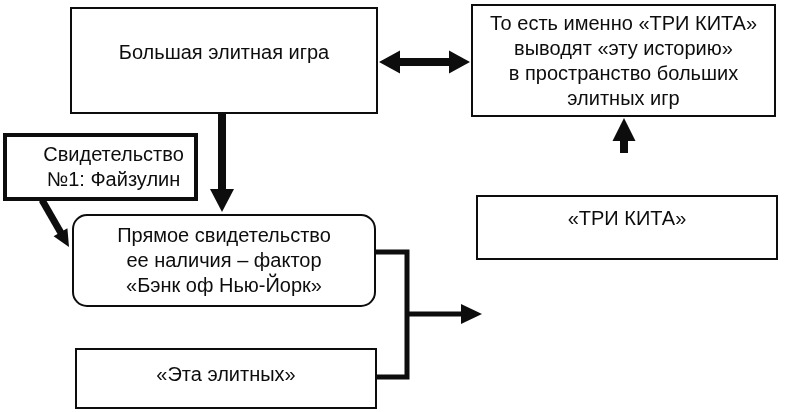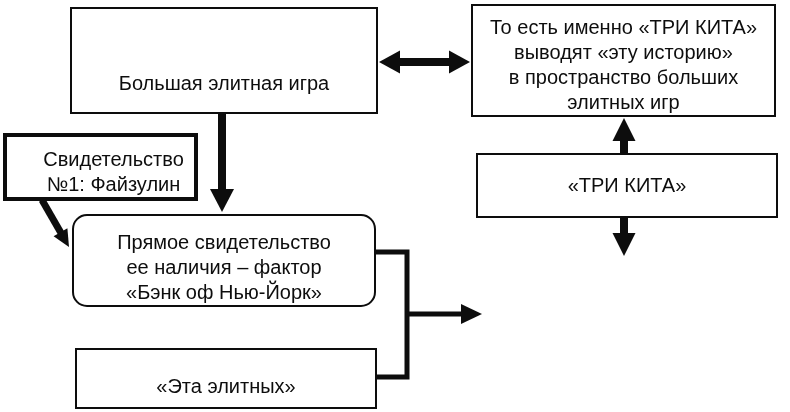--- a/index.html
+++ b/index.html
@@ -17,30 +17,30 @@
     position: absolute;
     left: 0; top: 0;
     width: 790px; height: 412px;
     pointer-events: none;
   }
   .node {
     position: absolute;
     border: 2px solid #0d0d0d;
     background: #ffffff;
     display: flex;
-    align-items: flex-end;
+    align-items: center;
     justify-content: center;
     text-align: center;
     font-size: 20px;
     line-height: 25px;
     white-space: pre-line;
   }
   .node.thick { border-width: 4px; padding-left: 26px; }
   .node.pb12 { padding-bottom: 16px; }
-  .node.pb18 { padding-bottom: 18px; }
+  .node.pb18 { padding-bottom: 18px; margin-top: 42px; }
   .node.pb8  { padding-bottom: 8px; }
 
   
   .n-big-elite-game   { left: 70px;  top: 7px;   width: 308px; height: 107px; }
   .n-whales-bring     { left: 471px; top: 4px;   width: 305px; height: 113px; }
   .n-testimony        { left: 3px;   top: 133px; width: 195px; height: 68px;  }
   .n-direct-evidence  { left: 72px;  top: 214px; width: 304px; height: 93px; border-radius: 15px;  }
   .n-three-whales     { left: 476px; top: 153px; width: 302px; height: 65px;  }
   .n-conjunction      { left: 483px; top: 257px; width: 303px; height: 115px; }
   .n-this-story       { left: 75px;  top: 348px; width: 302px; height: 61px;  }

